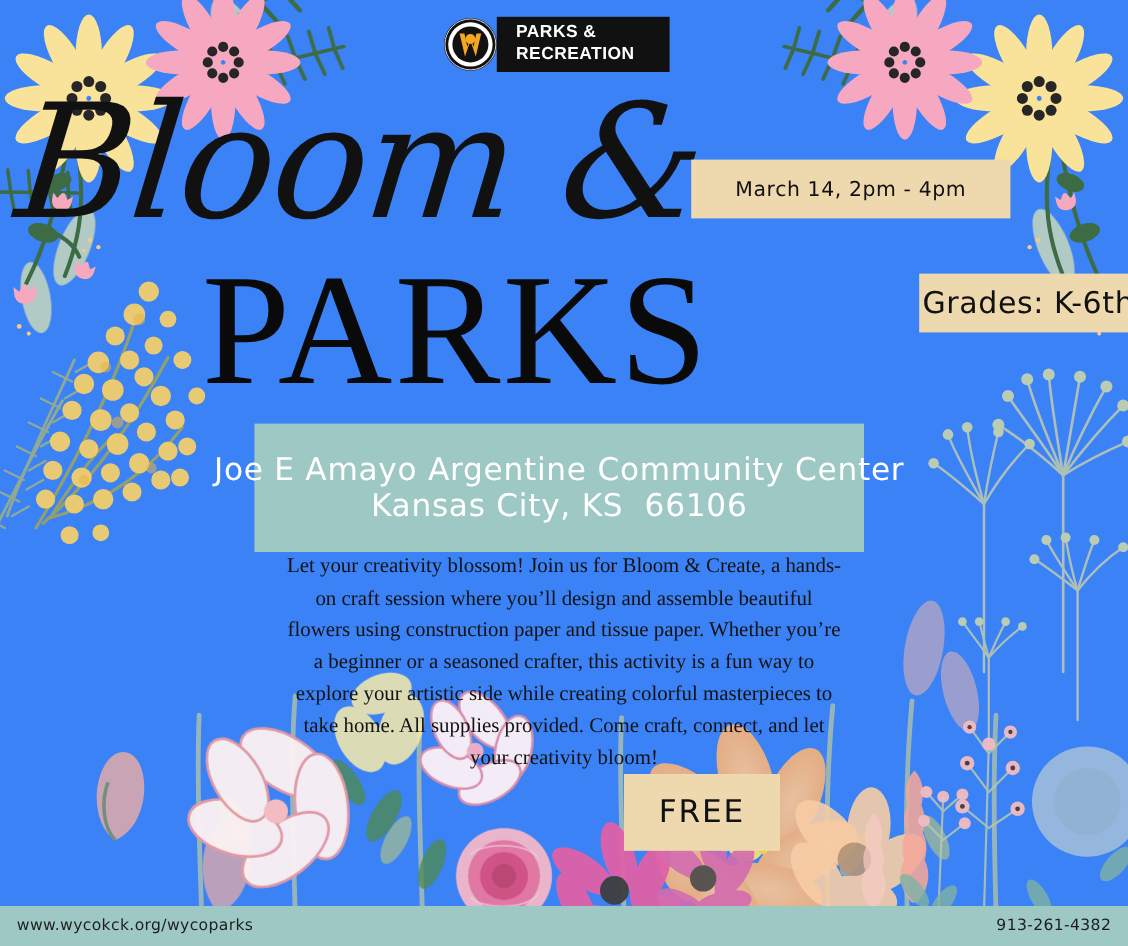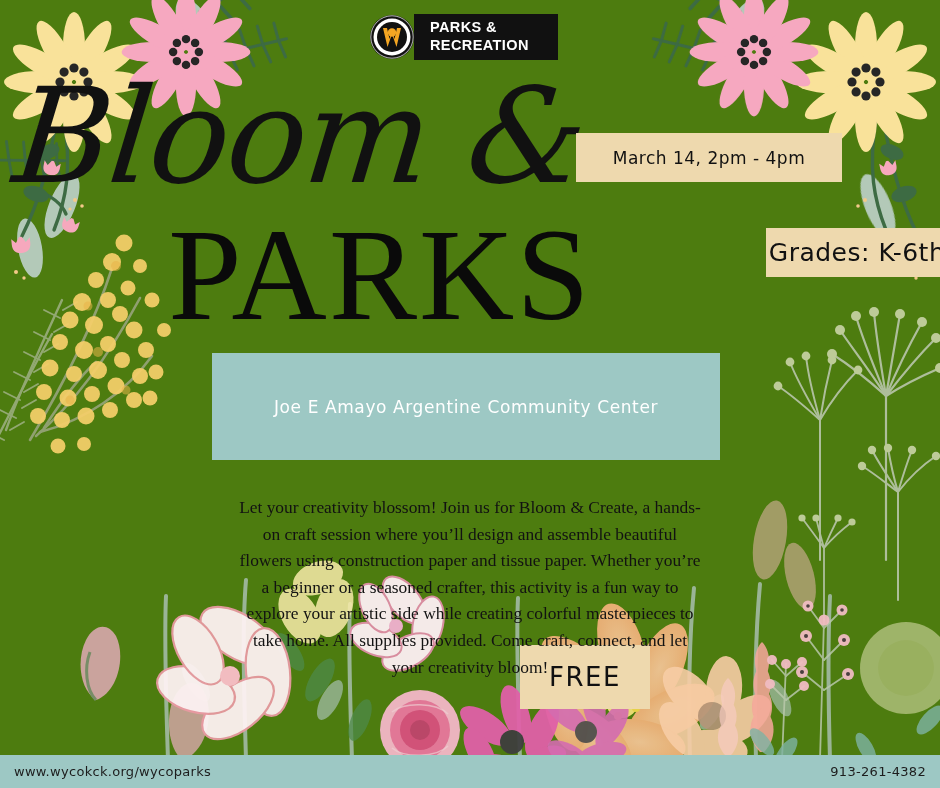--- a/index.html
+++ b/index.html
@@ -5,21 +5,21 @@
   * { margin:0; padding:0; box-sizing:border-box; }
   html,body { background:#ffffff; }
   body {
     width:940px; height:788px;
     font-family:"Liberation Sans", sans-serif;
     position:relative; overflow:hidden;
   }
   #poster {
     position:absolute; inset:0;
     width:940px; height:788px;
-    background:#4d7c0f;
+    background:#3b82f6;
     overflow:hidden;
   }
   .layer { position:absolute; inset:0; pointer-events:none; }
   .layer.deco svg { display:block; width:940px; height:788px; }
 
   
   #logo {
     position:absolute; left:368px; top:14px;
     width:190px; height:46px;
     display:flex; align-items:center;
@@ -86,29 +86,29 @@
 
   
   #location-block {
     position:absolute; left:212px; top:353px;
     width:508px; height:107px;
     background:#9dc8c4;
     color:#ffffff;
     display:flex; flex-direction:column;
     align-items:center; justify-content:center;
     font-family:"DejaVu Sans", sans-serif;
-    font-size:17px;
+    font-size:26px;
     line-height:30px;
     letter-spacing:0.6px;
   }
   #location-block div { white-space:pre; }
 
   
   #body-copy {
-    position:absolute; left:235px; top:494px; width:470px;
+    position:absolute; left:235px; top:458px; width:470px;
     text-align:center;
     font-family:"Liberation Serif", "DejaVu Serif", serif;
     font-size:17.4px;
     line-height:26.6px;
     color:#121212;
   }
 
   
   #footer {
     position:absolute; left:0; bottom:0; width:940px; height:33px;
@@ -654,20 +654,21 @@
 
   <div id="title-script">Bloom &amp;</div>
   <div id="title-main">PARKS</div>
 
   <div class="tan-banner" id="date-banner">March 14, 2pm - 4pm</div>
   <div class="tan-banner" id="grades-banner">Grades: K-6th</div>
   <div class="tan-banner" id="free-banner">FREE</div>
 
   <div id="location-block">
     <div>Joe E Amayo Argentine Community Center</div>
+    <div>Kansas City, KS  66106</div>
   </div>
 
   <div id="body-copy">Let your creativity blossom! Join us for Bloom &amp; Create, a hands-on craft session where you’ll design and assemble beautiful flowers using construction paper and tissue paper. Whether you’re a beginner or a seasoned crafter, this activity is a fun way to explore your artistic side while creating colorful masterpieces to take home. All supplies provided. Come craft, connect, and let your creativity bloom!</div>
 
   <div id="footer">
     <span>www.wycokck.org/wycoparks</span>
     <span>913-261-4382</span>
   </div>
 
 </div>

